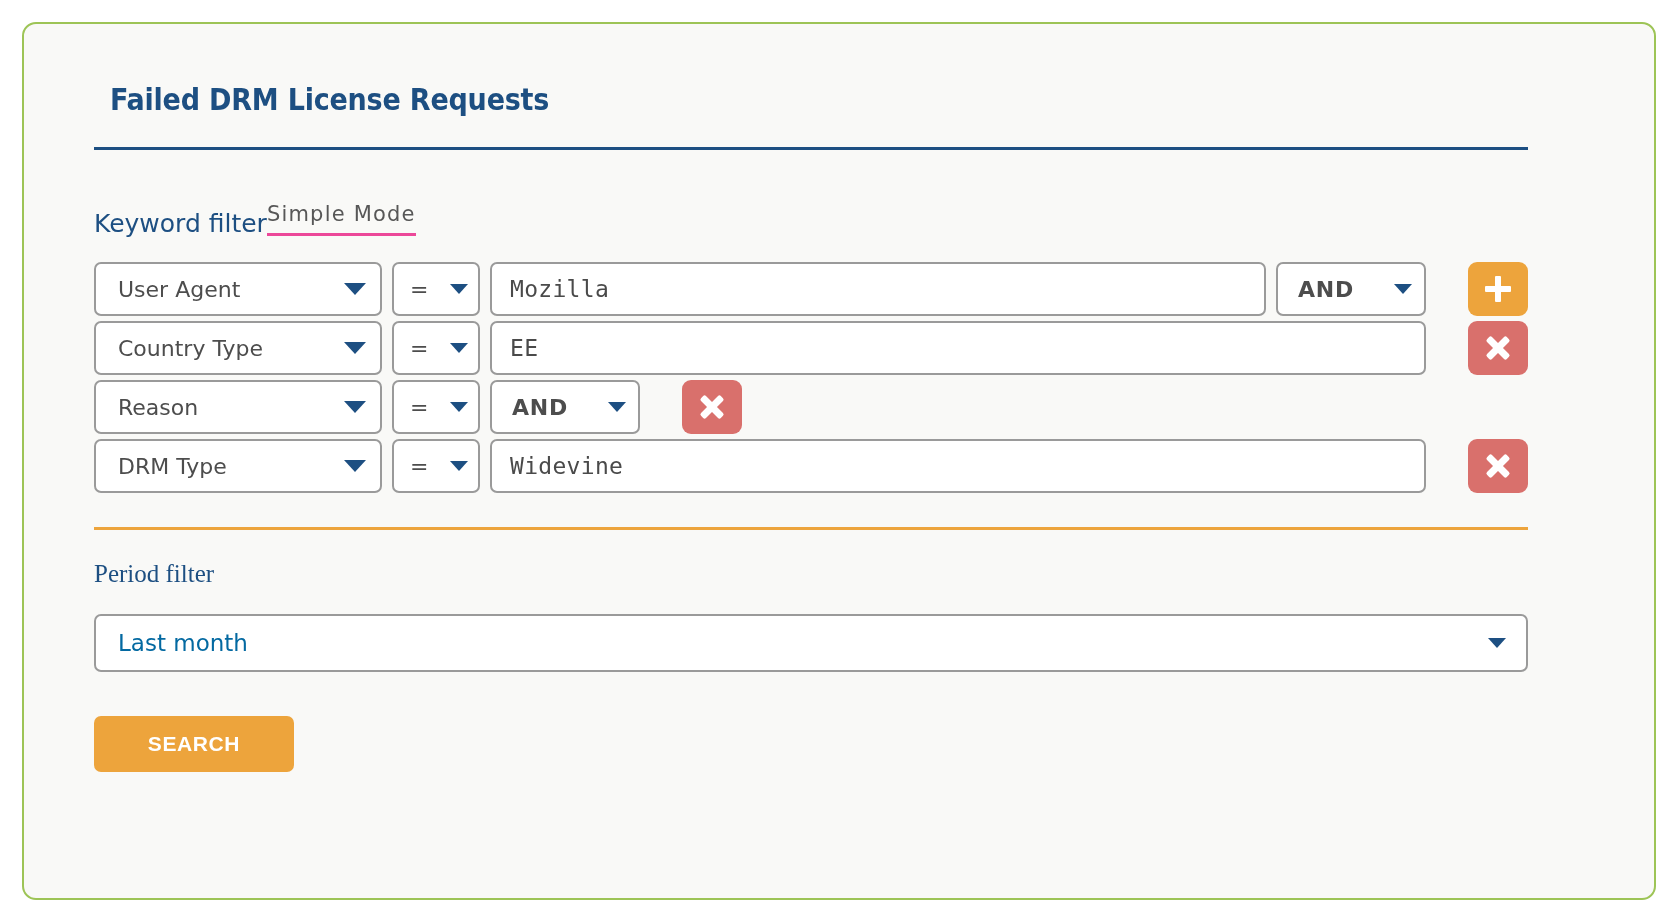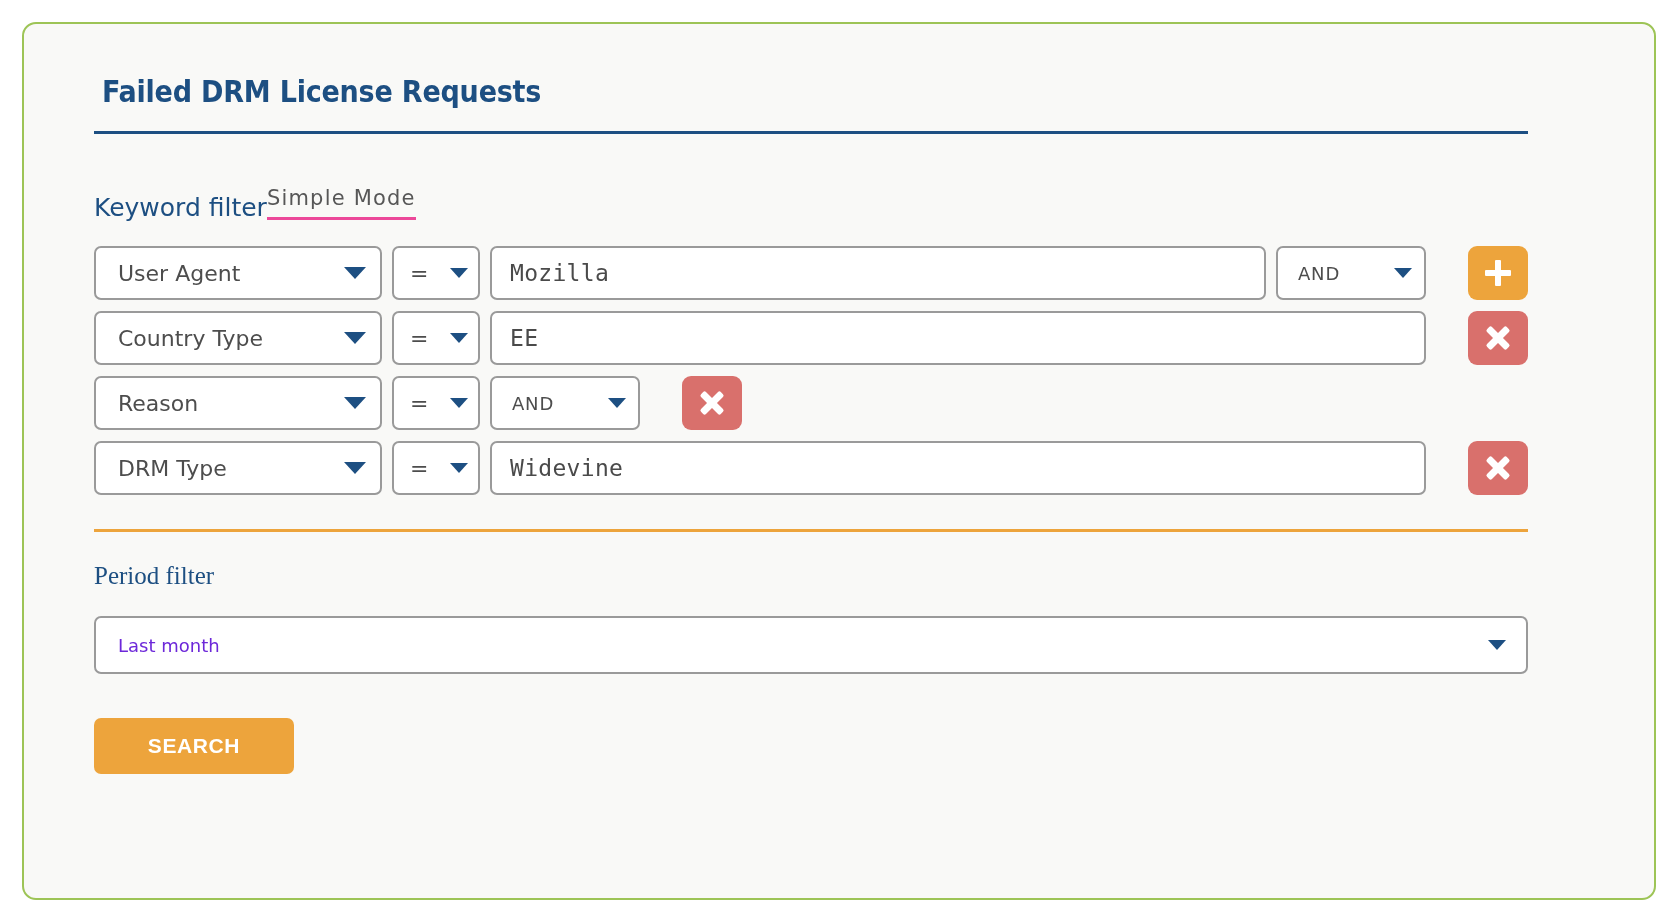--- a/index.html
+++ b/index.html
@@ -39,21 +39,21 @@
     right: 70px;
   }
 
   
   .title {
     font-size: 30px;
     font-weight: bold;
     color: #1d4f82;
     letter-spacing: -0.2px;
     padding-bottom: 14px;
-    margin: 8px;
+    margin: 16px;
     font-family: "DejaVu Sans", sans-serif;
     font-stretch: condensed;
   }
   .title-rule {
     height: 3px;
     background: #1d4f82;
     width: 1434px;
     margin-bottom: 52px;
   }
 
@@ -81,21 +81,21 @@
     cursor: pointer;
     user-select: none;
   }
 
   
   .filter-rows { width: 1434px; }
 
   .filter-row {
     display: flex;
     align-items: center;
-    margin-bottom: 11px;
+    margin-bottom: 5px;
     height: 54px;
   }
 
   .ctl {
     height: 54px;
     background: #ffffff;
     border: 2px solid #9a9a9a;
     border-radius: 7px;
     display: flex;
     align-items: center;
@@ -152,24 +152,25 @@
 
   .logic-select {
     width: 150px;
     flex: 0 0 150px;
     margin-left: 10px;
     padding: 0 12px 0 20px;
     justify-content: space-between;
     cursor: pointer;
   }
   .logic-select .lbl {
-    font-size: 18px;
+    font-size: 22px;
     color: #4d4d4d;
     font-family: "DejaVu Sans", sans-serif;
     letter-spacing: 0.8px;
+    font-weight: bold;
   }
 
   .caret {
     width: 0; height: 0;
     border-left: 11px solid transparent;
     border-right: 11px solid transparent;
     border-top: 12px solid #1d4f82;
     flex: 0 0 auto;
     margin-left: 8px;
   }
@@ -232,22 +233,22 @@
     margin-bottom: 26px;
   }
   .period-select {
     width: 1434px;
     height: 58px;
     padding: 0 20px 0 22px;
     justify-content: space-between;
     cursor: pointer;
   }
   .period-select .lbl {
-    font-size: 18px;
-    color: #6d28d9;
+    font-size: 23px;
+    color: #0369a1;
     font-family: "DejaVu Sans", sans-serif;
   }
 
   
   .search-btn {
     margin-top: 44px;
     width: 200px;
     height: 56px;
     background: #eda43c;
     color: #ffffff;

